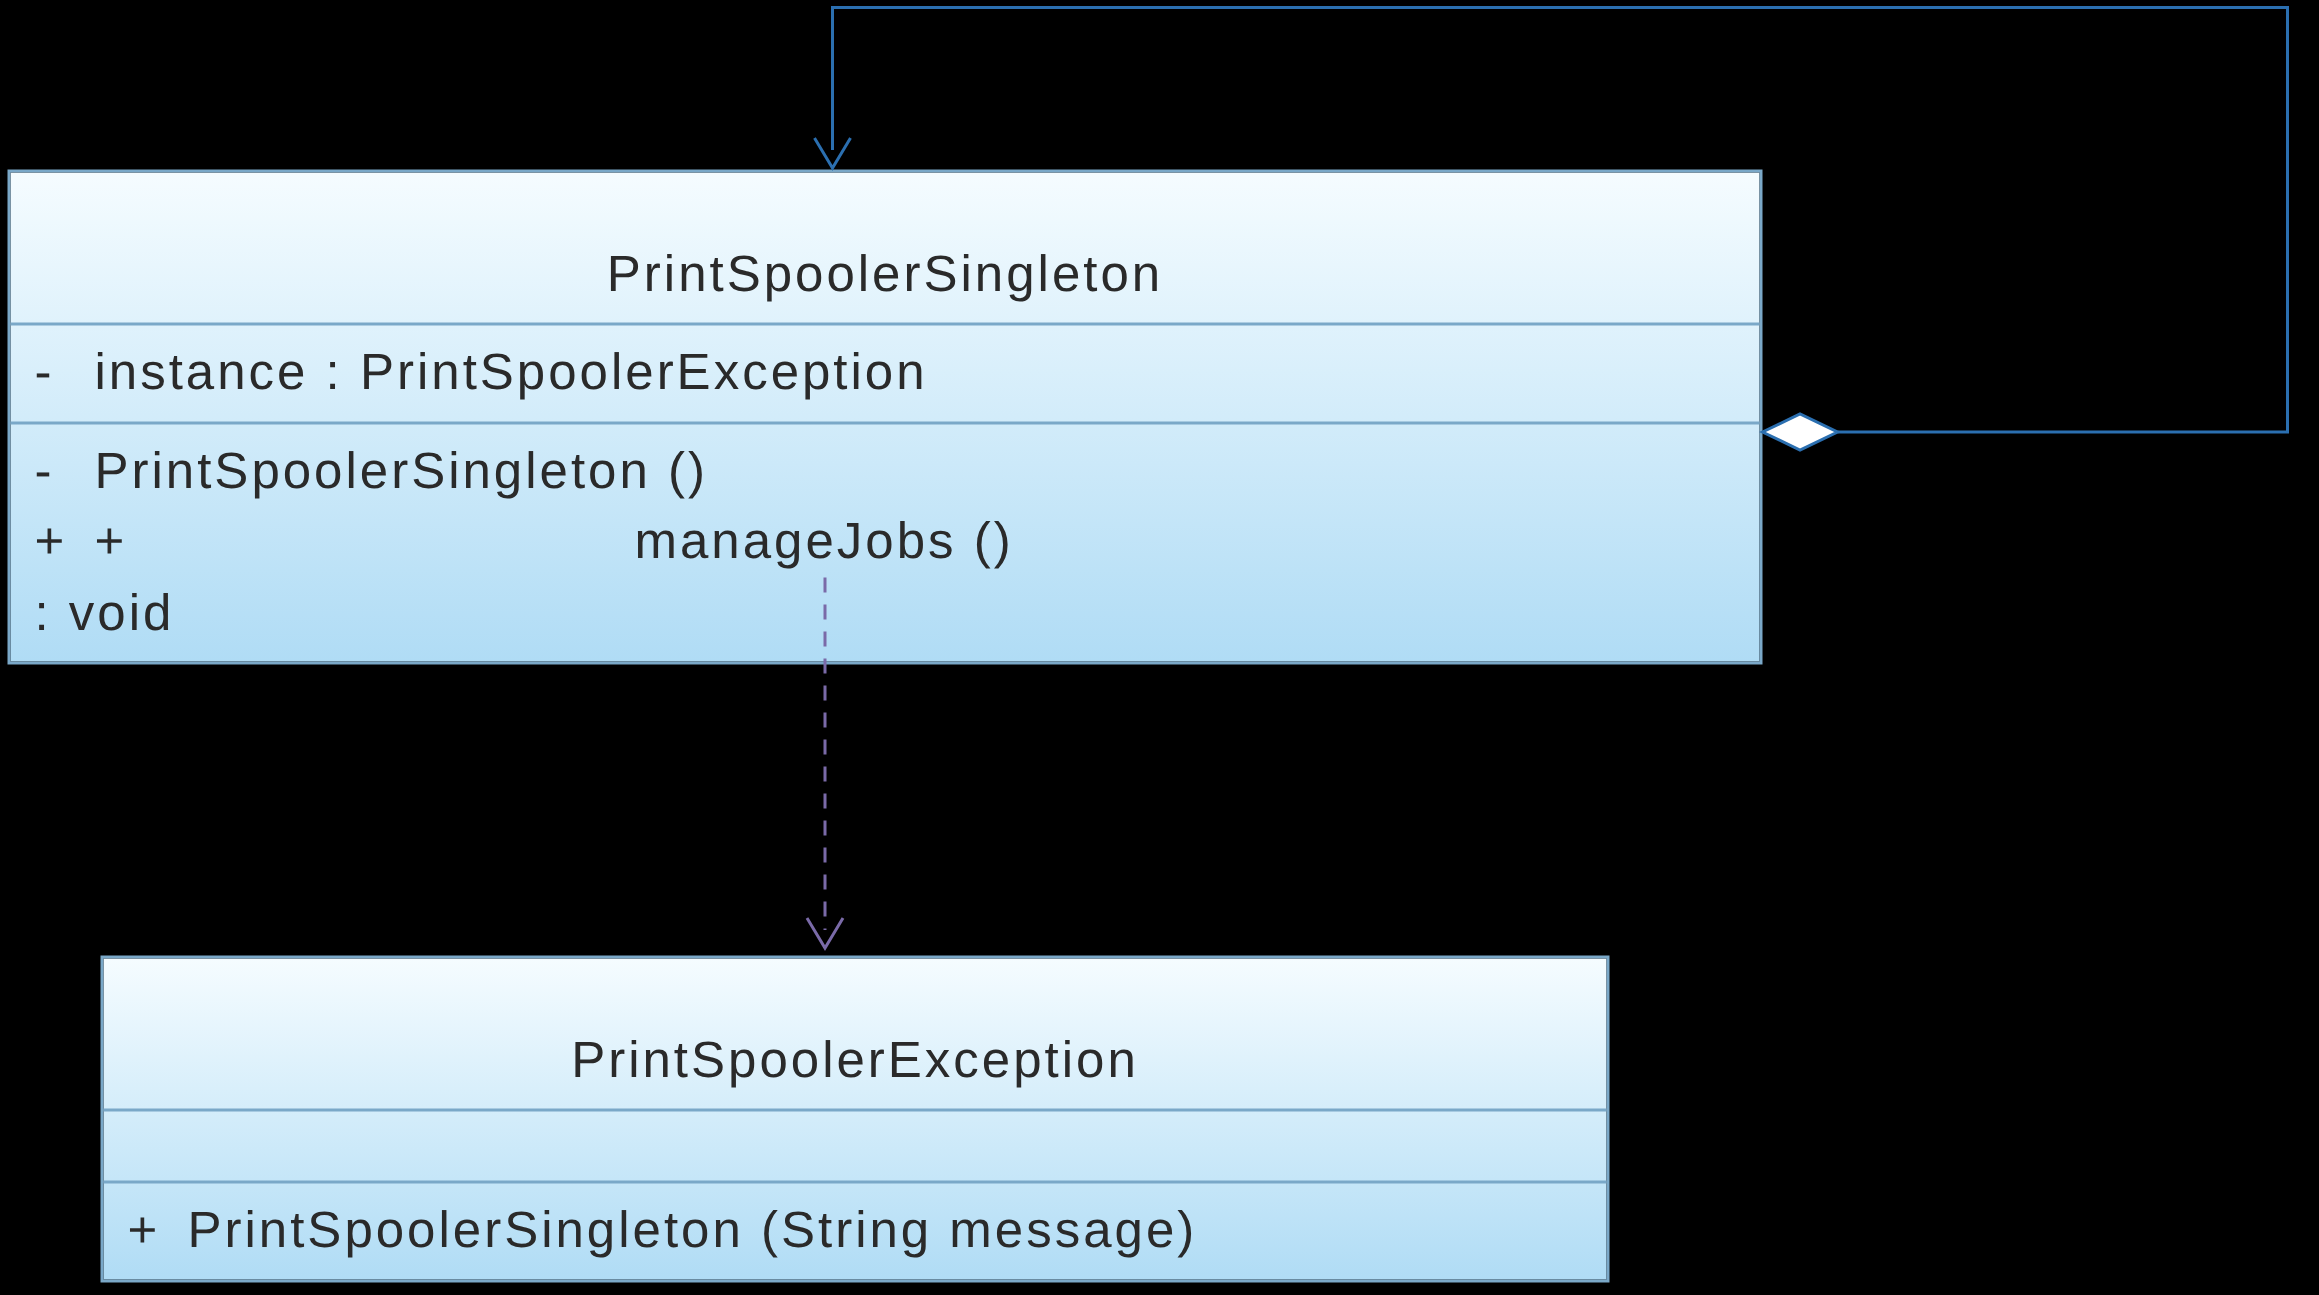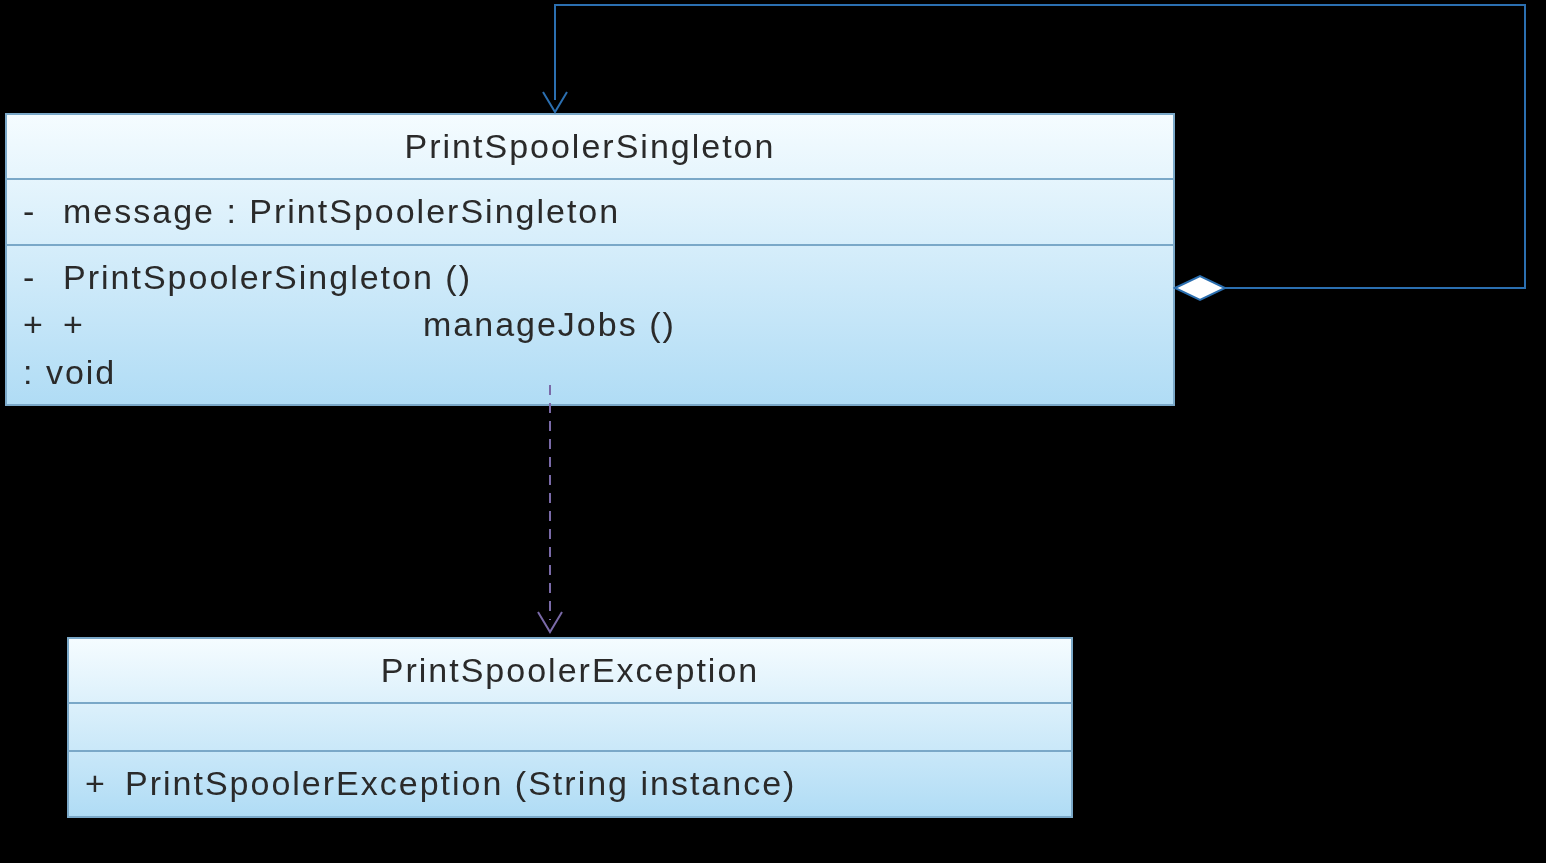--- a/index.html
+++ b/index.html
@@ -15,20 +15,21 @@
       background: linear-gradient(to bottom, #f5fcff 0%, #b0dcf5 100%);
       border: 2px solid #7aa8c8;
     }
     .class-title {
       text-align: center;
       font-size: 34px;
       letter-spacing: 2px;
       color: #2a2a2a;
       padding: 12px 0;
       border-bottom: 2px solid #7aa8c8;
+      margin-top: 37px;
     }
     .class-section {
       border-bottom: 2px solid #7aa8c8;
       padding: 8px 16px;
       min-height: 40px;
     }
     .class-section:last-child { border-bottom: none; }
     .row {
       display: flex;
       font-size: 34px;
@@ -58,21 +59,21 @@
     }
   </style>
 </head>
 <body>
 
 <div class="class-box" style="left: 5px; top: 113px; width: 1170px;">
   <div class="class-title">PrintSpoolerSingleton</div>
   <div class="class-section">
     <div class="row attr-row">
       <span class="vis">-</span>
-      <span class="name">message  : PrintSpoolerSingleton</span>
+      <span class="name">instance  : PrintSpoolerException</span>
     </div>
   </div>
   <div class="class-section">
     <div class="method-grid">
       <span class="cell">-</span>
       <span class="cell">PrintSpoolerSingleton ()</span>
       <span class="cell"></span>
 
       <span class="cell">+</span>
 
@@ -83,21 +84,21 @@
   </div>
 </div>
 
 <div class="class-box" style="left: 67px; top: 637px; width: 1006px;">
   <div class="class-title">PrintSpoolerException</div>
   <div class="class-section" style="min-height:48px;">
   </div>
   <div class="class-section">
     <div class="row">
       <span class="vis">+</span>
-      <span class="name">PrintSpoolerException (String instance)</span>
+      <span class="name">PrintSpoolerSingleton (String message)</span>
     </div>
   </div>
 </div>
 
 <svg class="connectors">
 
   <polygon points="1175,288 1200,276 1225,288 1200,300" fill="#ffffff" stroke="#2b6fb0" stroke-width="2"></polygon>
 
   <polyline points="1225,288 1525,288 1525,5 555,5 555,100" fill="none" stroke="#2b6fb0" stroke-width="2"></polyline>
 

